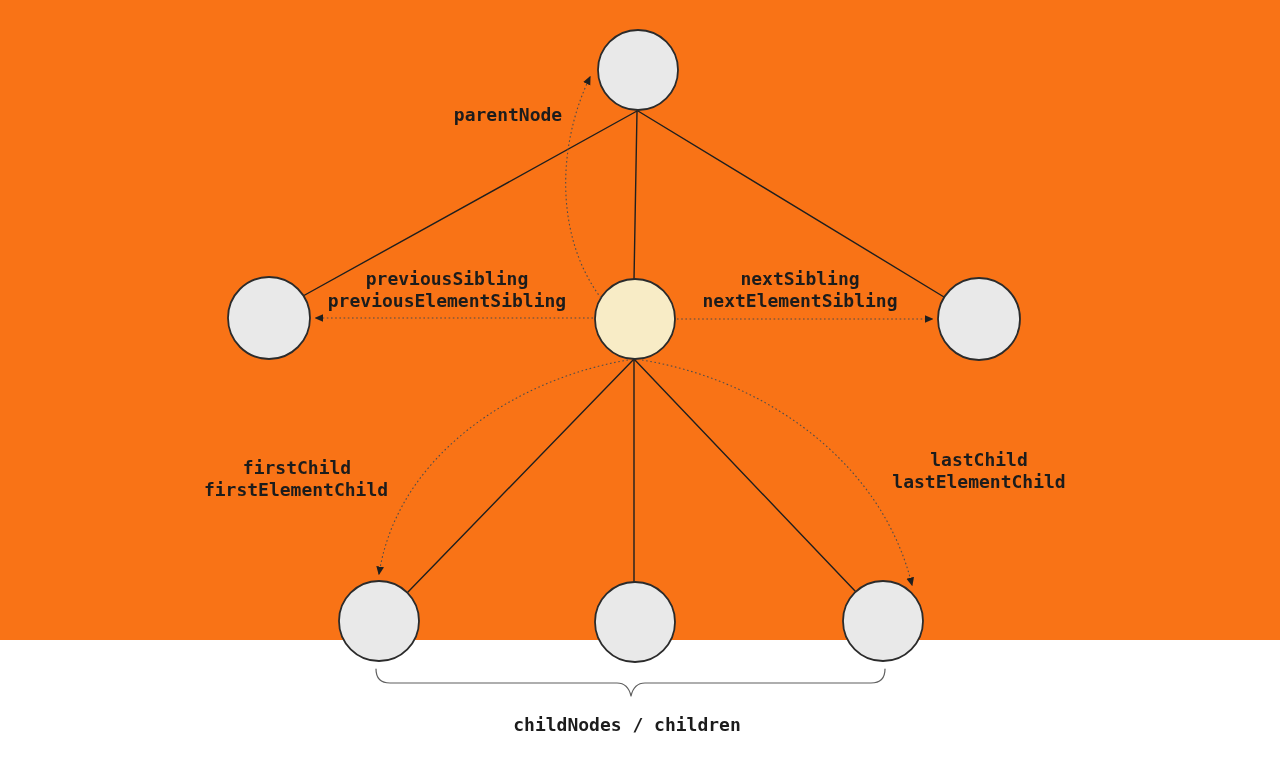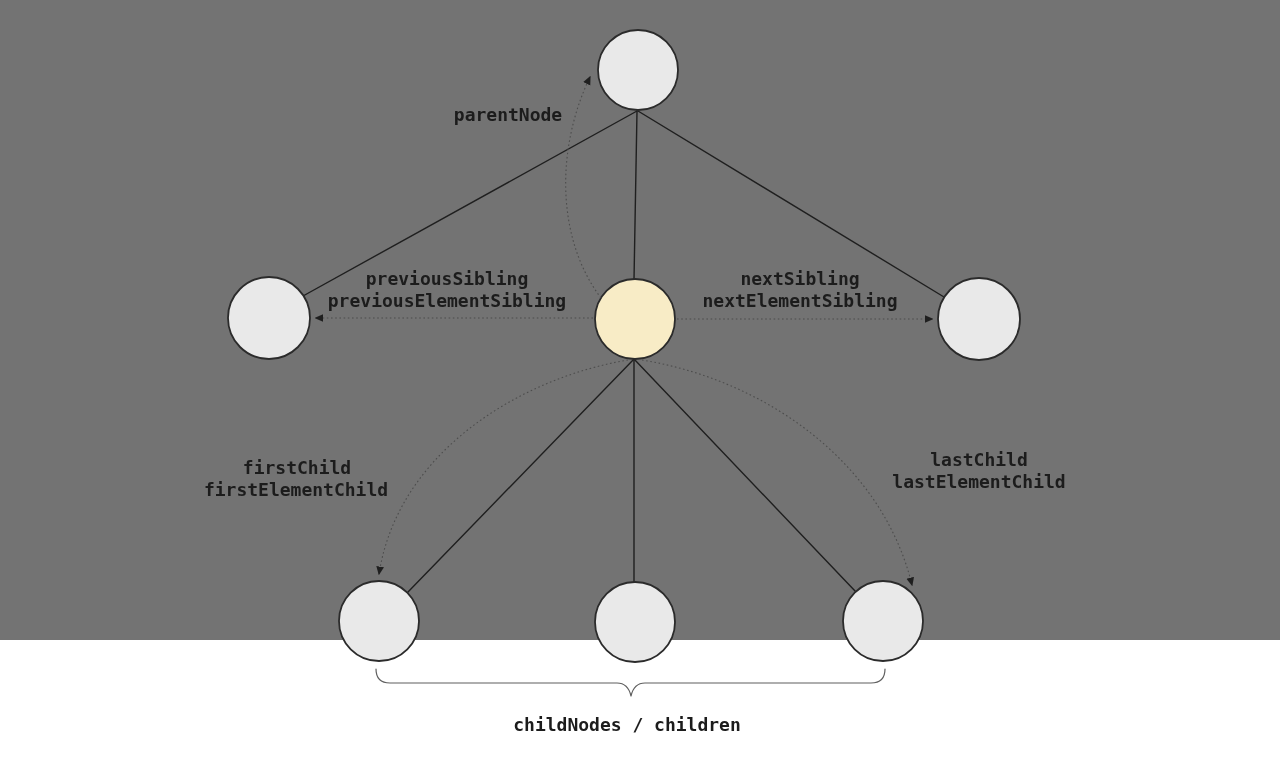--- a/index.html
+++ b/index.html
@@ -8,21 +8,21 @@
     background: #ffffff;
     width: 1280px;
     height: 757px;
     overflow: hidden;
     font-family: "DejaVu Sans Mono", "Liberation Mono", monospace;
   }
   .stage {
     position: relative;
     width: 1280px;
     height: 640px;
-    background: #737373;
+    background: #f97316;
   }
   svg { display: block; }
   .solid-edge {
     fill: none;
     stroke-width: 1.4;
     stroke-linecap: round;
   }
   .dotted-arrow {
     fill: none;
     stroke-width: 1.1;

